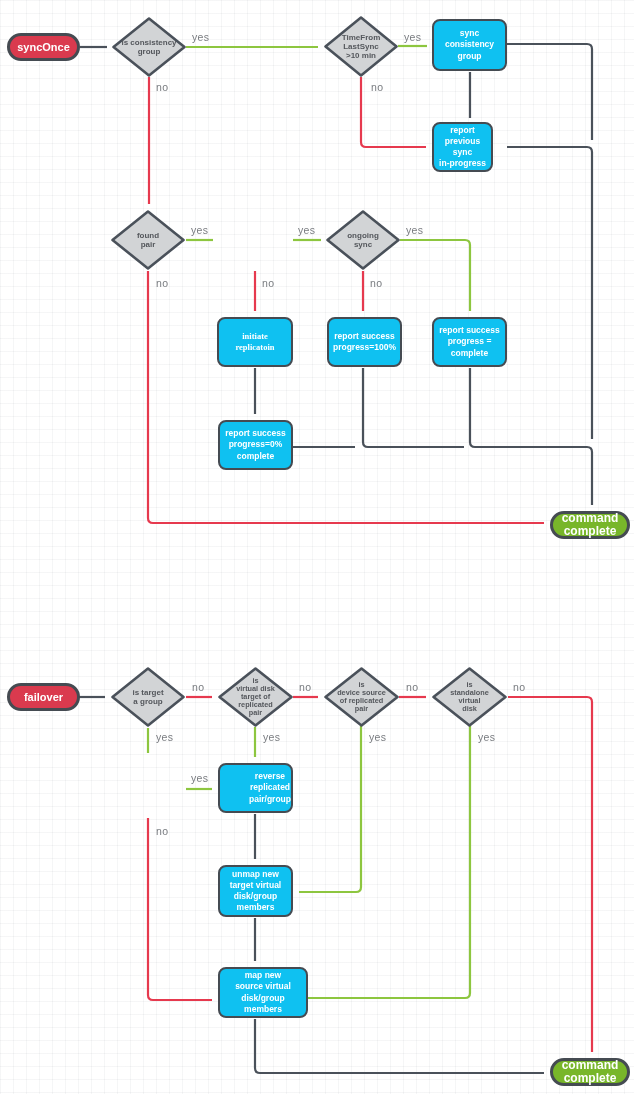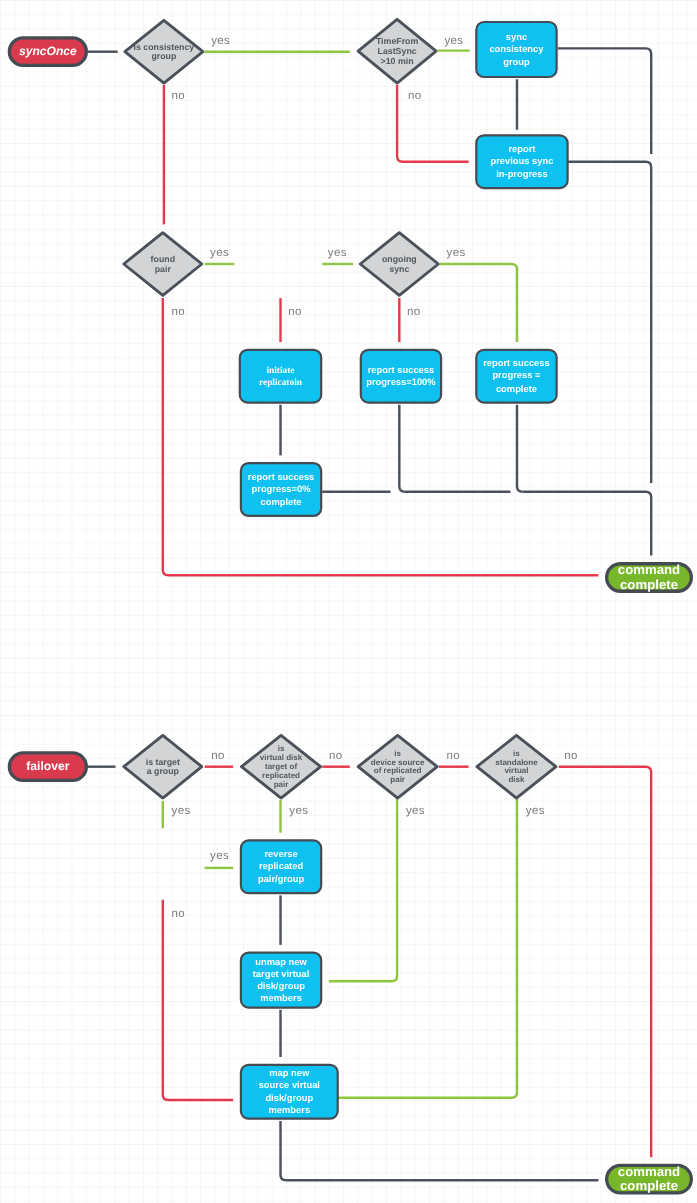--- a/index.html
+++ b/index.html
@@ -94,21 +94,21 @@
     <path class="wire-red" d="M508 697 H587 Q592 697 592 702 V1052" marker-end="url(#ar)"></path>
     <path class="wire-red" d="M148 818 V995 Q148 1000 153 1000 H212" marker-end="url(#ar)"></path>
 
     <path class="wire-green" d="M148 728 V753" marker-end="url(#ag)"></path>
     <path class="wire-green" d="M255 727 V757" marker-end="url(#ag)"></path>
     <path class="wire-green" d="M186 789 H212" marker-end="url(#ag)"></path>
     <path class="wire-green" d="M361 726 V887 Q361 892 356 892 H299" marker-end="url(#ag)"></path>
     <path class="wire-green" d="M470 726 V993 Q470 998 465 998 H299" marker-end="url(#ag)"></path>
   </svg>
 
-  <div class="node pill red" style="left:7px;top:33px;width:73px;height:28px;font-style:italic;">
+  <div class="node pill red" style="left:7px;top:33px;width:73px;height:28px;">
     <span>syncOnce</span>
   </div>
 
   <div class="diamond" style="left:112px;top:17px;width:74px;height:60px;">
     <svg viewBox="0 0 74 60" preserveAspectRatio="none">
         <polygon points="37,1.5 72.5,30 37,58.5 1.5,30"></polygon>
       </svg>
     <span class="dtext">is consistency
 group</span>
   </div>
@@ -121,21 +121,21 @@
 LastSync
 &gt;10 min</span>
   </div>
 
   <div class="node proc" style="left:432px;top:19px;width:75px;height:52px;">
     <span>sync
 consistency
 group</span>
   </div>
 
-  <div class="node proc" style="left:432px;top:122px;width:85px;height:50px;">
+  <div class="node proc" style="left:432px;top:122px;width:61px;height:50px;">
     <span>report
 previous sync
 in-progress</span>
   </div>
 
   <div class="diamond" style="left:111px;top:210px;width:74px;height:60px;">
     <svg viewBox="0 0 74 60" preserveAspectRatio="none">
         <polygon points="37,1.5 72.5,30 37,58.5 1.5,30"></polygon>
       </svg>
     <span class="dtext">found
@@ -226,21 +226,21 @@
     <svg viewBox="0 0 74 60" preserveAspectRatio="none">
         <polygon points="37,1.5 72.5,30 37,58.5 1.5,30"></polygon>
       </svg>
     <span class="dtext t5">is
 standalone
 virtual
 disk</span>
   </div>
 
 
-  <div class="node proc" style="left:218px;top:763px;width:75px;height:50px;">
+  <div class="node proc" style="left:218px;top:763px;width:75px;height:50px;justify-content:flex-end;">
     <span>reverse
 replicated
 pair/group</span>
   </div>
 
   <div class="node proc" style="left:218px;top:865px;width:75px;height:52px;">
     <span>unmap new
 target virtual
 disk/group
 members</span>

